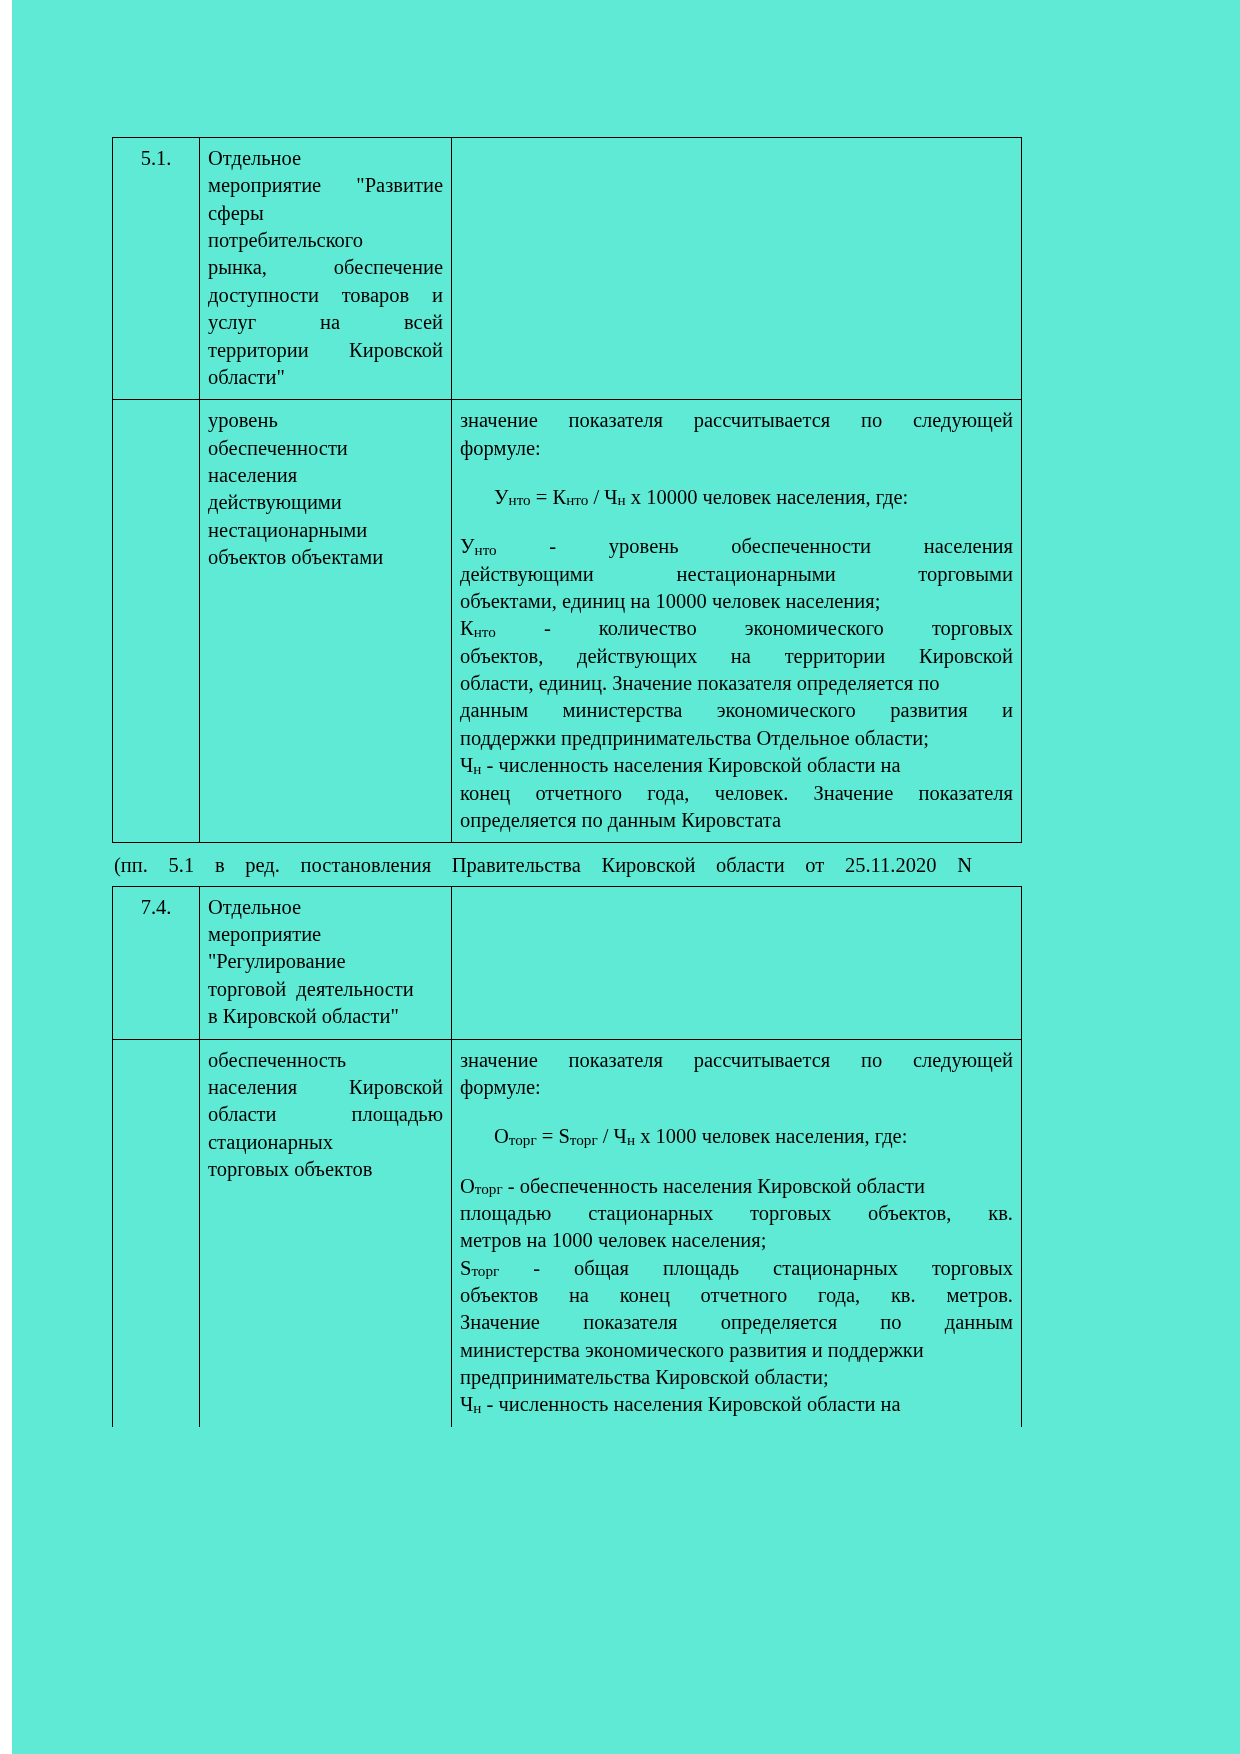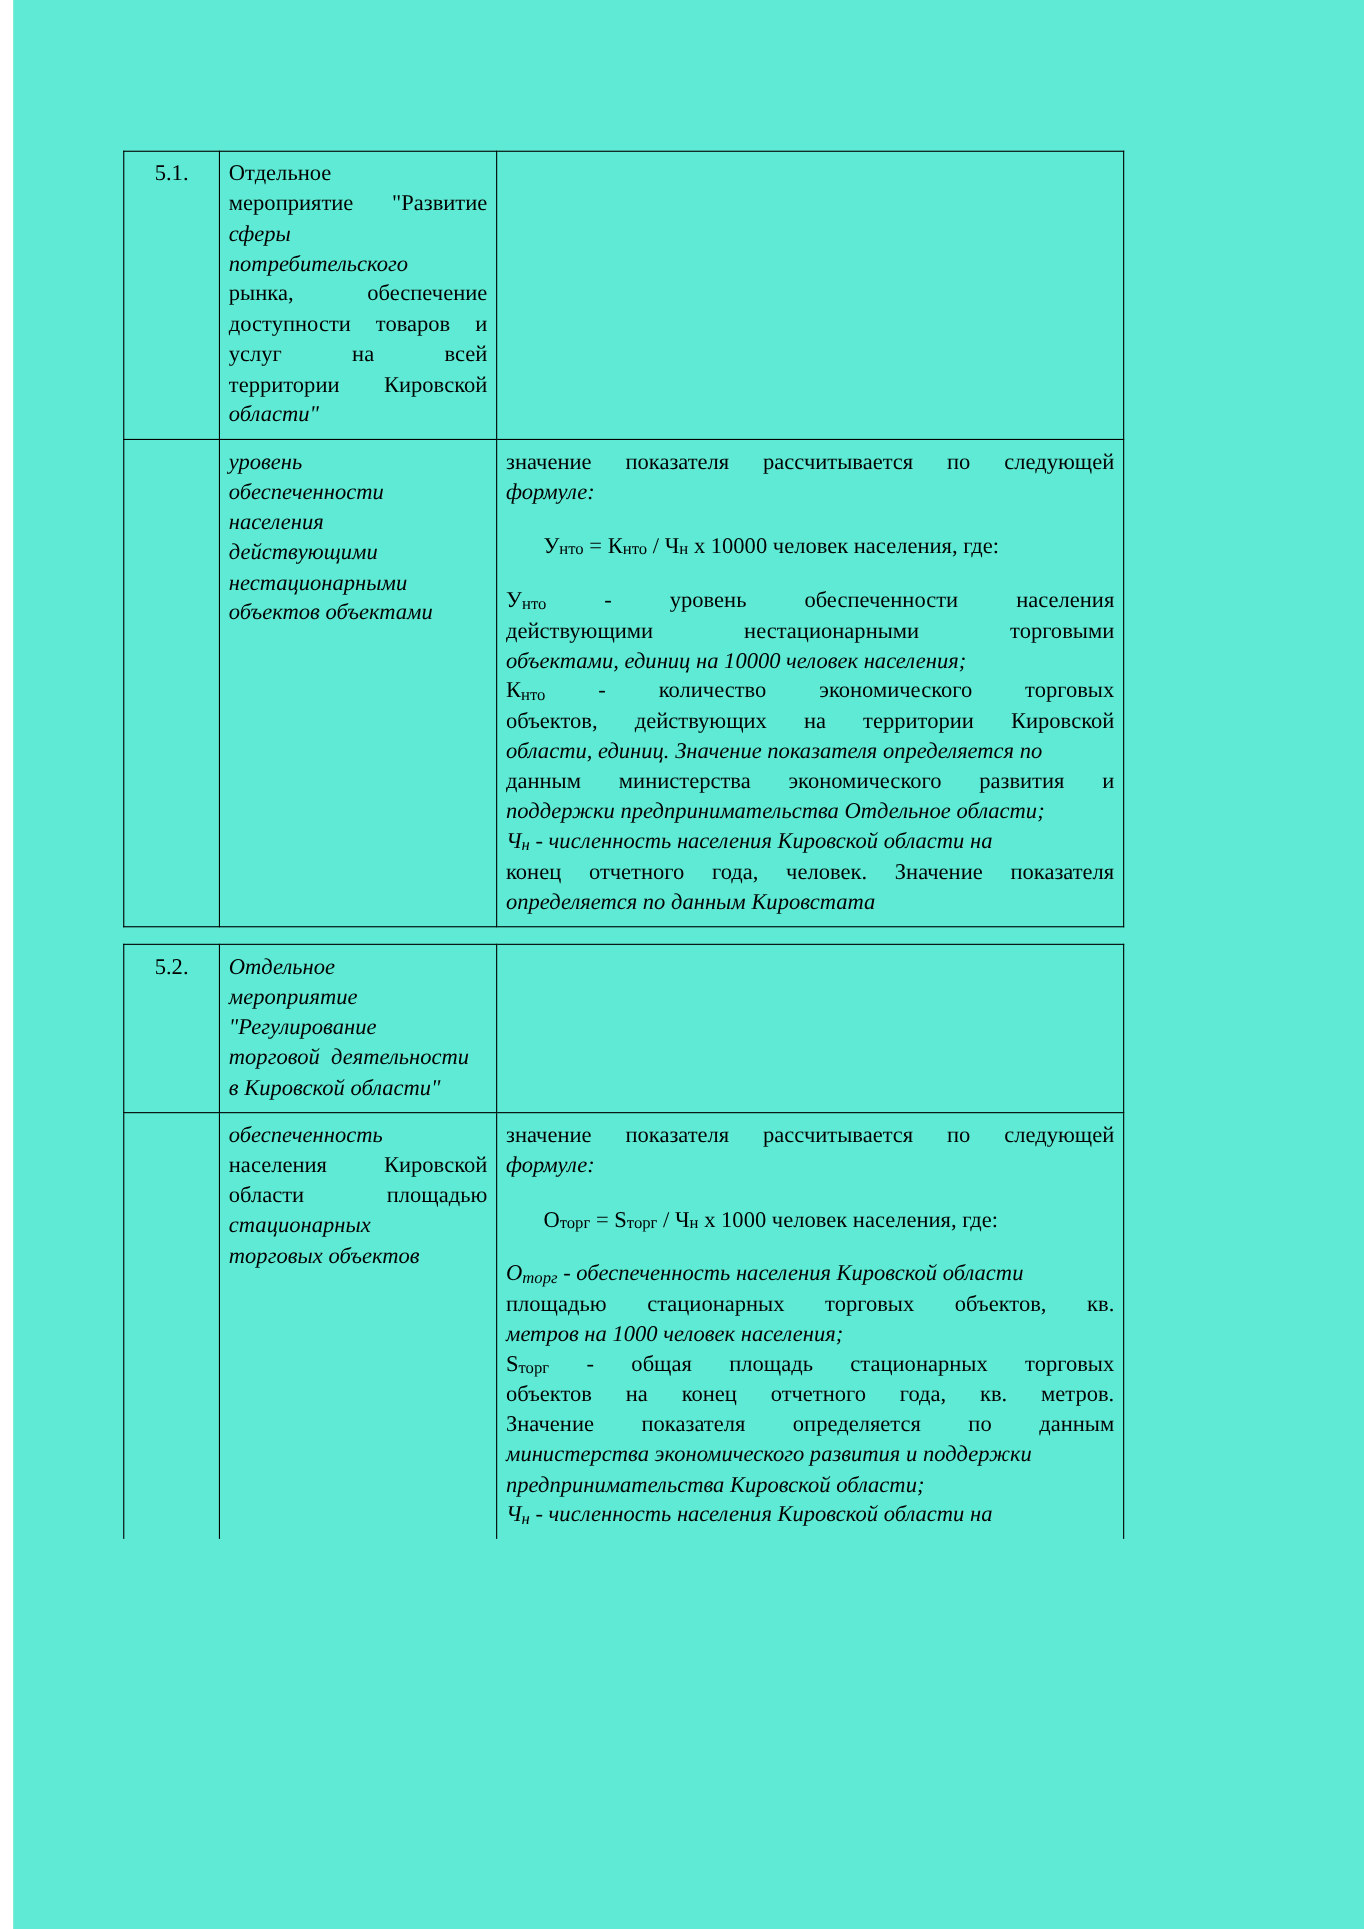--- a/index.html
+++ b/index.html
@@ -64,21 +64,21 @@
     position: relative;
     top: 0.10em;
   }
   .blankcell { }
   
   .jline {
     display: flex;
     justify-content: space-between;
     white-space: nowrap;
   }
-  .jline.last { justify-content: flex-start; font-style: italic; }
+  .jline.last { justify-content: flex-start; }
   .jline > span { display: inline-block; }
 </style>
 </head>
 <body>
 
 <div class="page">
   <div class="sheet">
 
     <table class="doc-table">
       <tbody>
@@ -225,28 +225,41 @@
               <div class="jline last">
                   <span>определяется по данным Кировстата</span>
                 </div>
             </div>
           </td>
         </tr>
       </tbody>
     </table>
 
     <div style="padding:9px 0 6px 2px; font-size:20.5px; line-height:1.34;">
+      <div class="jline">
+          <span>(пп.</span>
+          <span>5.1</span>
+          <span>в</span>
+          <span>ред.</span>
+          <span>постановления</span>
+          <span>Правительства</span>
+          <span>Кировской</span>
+          <span>области</span>
+          <span>от</span>
+          <span>25.11.2020</span>
+          <span>N</span>
+        </div>
     </div>
 
     <table class="doc-table">
       <tbody>
 
         <tr>
           <td class="col-num">
-            <span>5.2.</span>
+            <span>7.4.</span>
           </td>
           <td class="col-name">
             <div class="jline last">
                 <span>Отдельное</span>
               </div>
             <div class="jline last">
                 <span>мероприятие</span>
               </div>
             <div class="jline last">
                 <span>"Регулирование</span>

